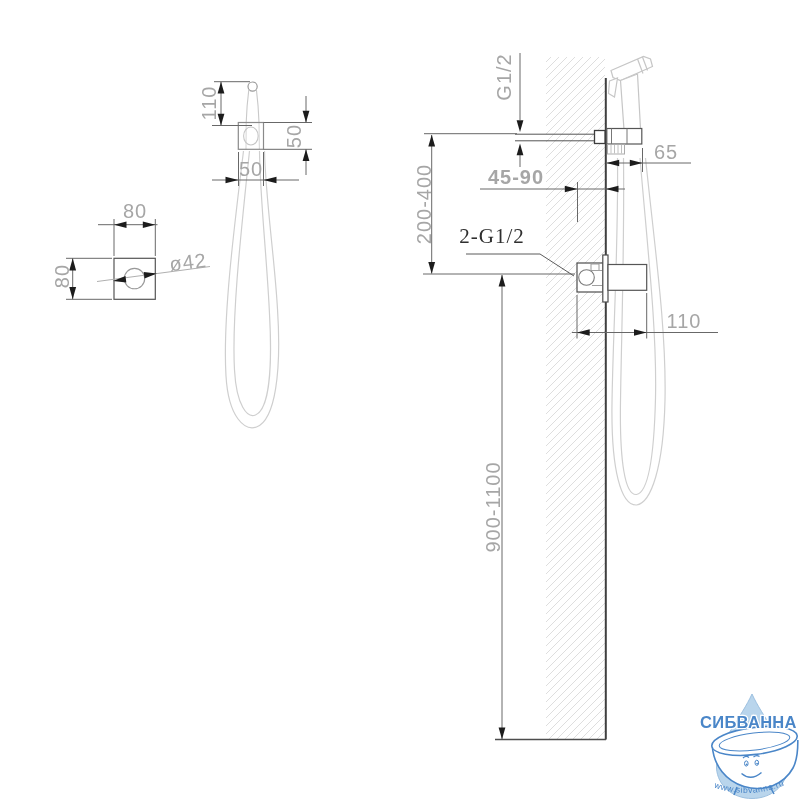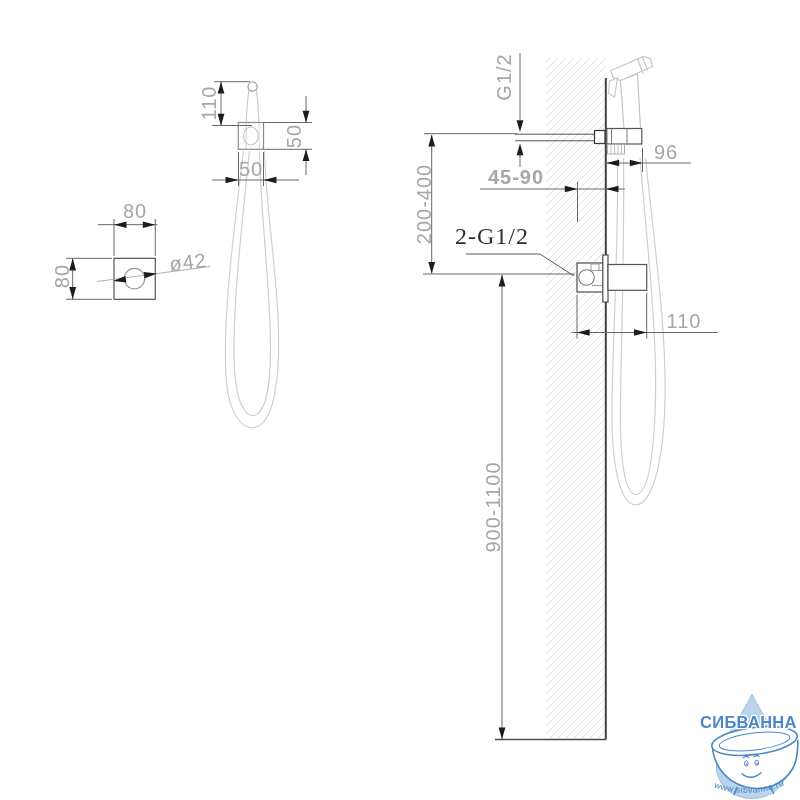--- a/index.html
+++ b/index.html
@@ -3,21 +3,21 @@
 <meta charset="utf-8">
 <style>
   html,body{margin:0;padding:0;background:#ffffff;}
   .stage{position:relative;width:800px;height:800px;background:#ffffff;overflow:hidden;
          font-family:"Liberation Sans",sans-serif;}
   .stage svg{position:absolute;left:0;top:0;}
   .dim-label{position:absolute;color:#a6a6a6;font-size:20px;line-height:1;white-space:nowrap;
              letter-spacing:1px;transform:translate(-50%,-50%);font-family:"Liberation Sans",sans-serif;}
   .dim-label.rot{transform:translate(-50%,-50%) rotate(-90deg);}
   .dim-label.tilt{transform:translate(-50%,-50%) rotate(-7deg);}
-  .dim-label.dark-serif{color:#2f2f2f;font-family:"Liberation Serif",serif;font-size:24px;letter-spacing:1px;}
+  .dim-label.dark-serif{color:#2f2f2f;font-family:"Liberation Serif",serif;font-size:21px;letter-spacing:1px;}
 </style>
 </head>
 <body>
 
 <div class="stage">
 
 <svg width="800" height="800" viewBox="0 0 800 800">
   <defs>
     <pattern id="hatch" width="8" height="8" patternUnits="userSpaceOnUse">
       <path d="M 0,8 L 8,0" stroke="#dedede" stroke-width="1"></path>
@@ -195,17 +195,17 @@
 <div class="dim-label rot" style="left:209px;  top:103px;">110</div>
 <div class="dim-label rot" style="left:294px;  top:136px;">50</div>
 <div class="dim-label" style="left:251px;  top:169px;">50</div>
 <div class="dim-label" style="left:135px;  top:211px;">80</div>
 <div class="dim-label rot" style="left:62px;   top:276px;">80</div>
 <div class="dim-label tilt" style="left:188px;  top:262px;">ø42</div>
 <div class="dim-label rot" style="left:504px;  top:77px;">G1/2</div>
 <div class="dim-label" style="left:516px;  top:177px;font-weight:bold;">45-90</div>
 <div class="dim-label rot" style="left:424px;  top:204px;">200-400</div>
 <div class="dim-label dark-serif" style="left:492px; top:236px;">2-G1/2</div>
-<div class="dim-label" style="left:666px;  top:152px;">96</div>
+<div class="dim-label" style="left:666px;  top:152px;">65</div>
 <div class="dim-label" style="left:684px;  top:321px;">110</div>
 <div class="dim-label rot" style="left:493px;  top:507px;">900-1100</div>
 
 </div>
 
 </body></html>

